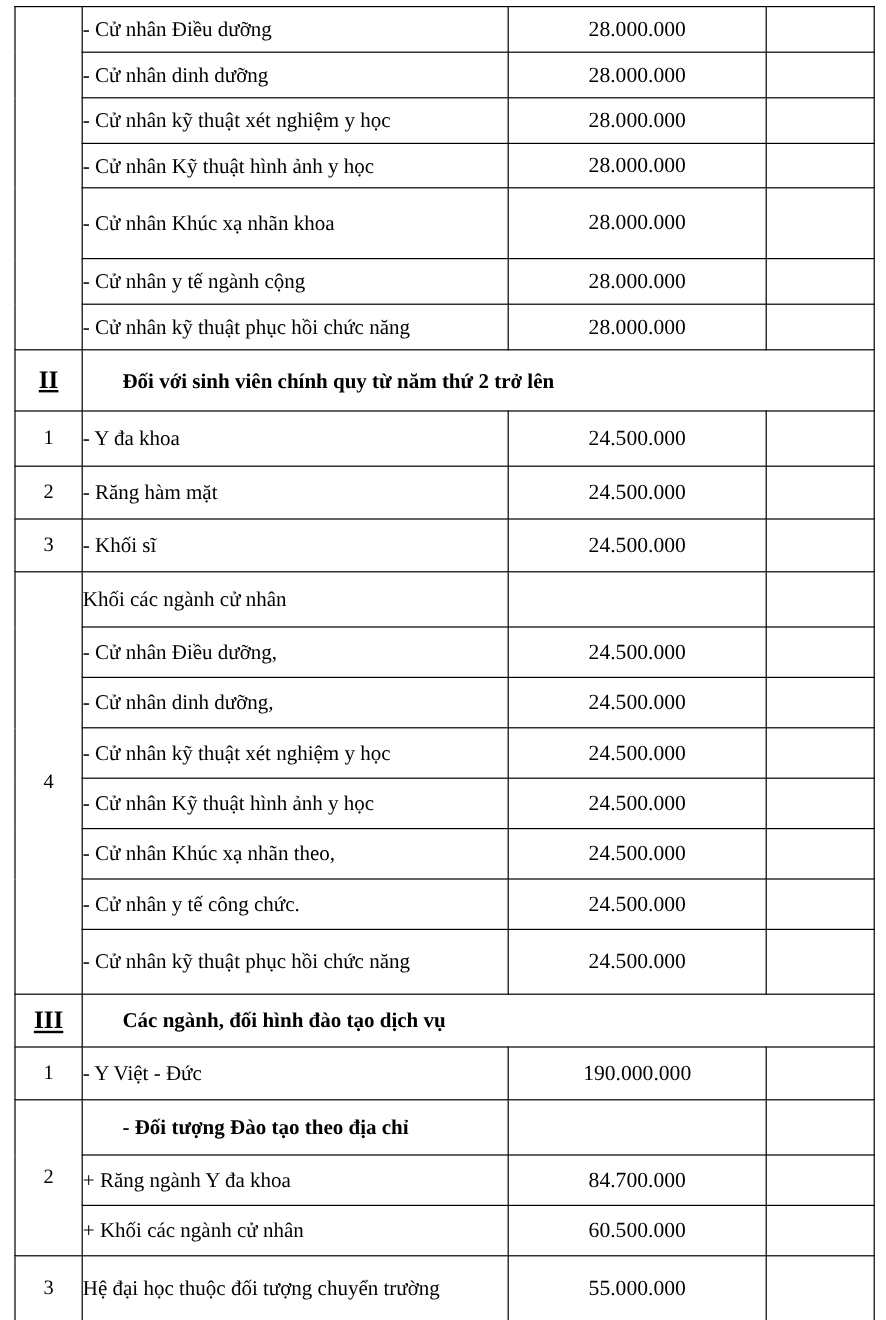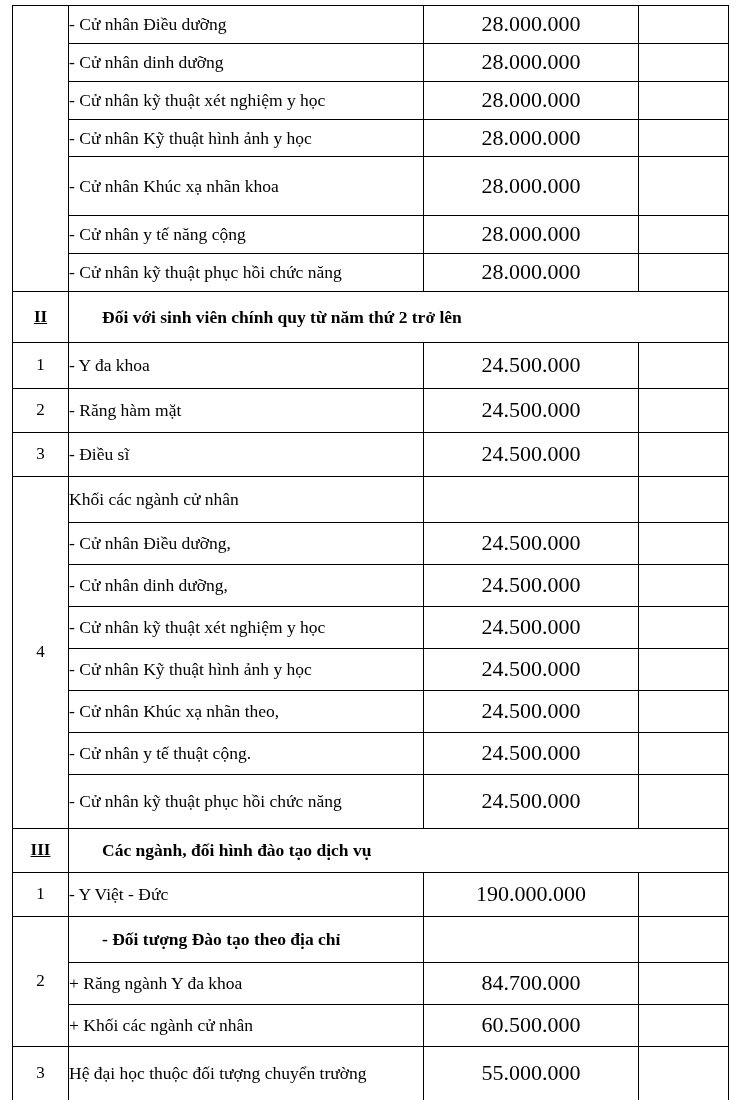--- a/index.html
+++ b/index.html
@@ -42,36 +42,36 @@
   col.c-blank { width: 90px; }
 
   .cell-idx {
     text-align: center;
     font-size: 17px;
     line-height: 1.2;
     padding: 2px 2px;
   }
   .cell-idx.roman {
     font-weight: bold;
-    font-size: 17px;
+    font-size: 21px;
     text-decoration: underline;
   }
   .cell-name {
     text-align: left;
     font-size: 17.5px;
     line-height: 1.28;
     padding: 4px 6px 4px 10px;
   }
   .cell-name.bold {
     font-weight: bold;
     padding-left: 33px;
   }
   .cell-amt {
     text-align: center;
-    font-size: 22px;
+    font-size: 18px;
     line-height: 1.2;
     padding: 4px 4px;
   }
   .cell-blank {
     padding: 0;
   }
   
   tr.r-h37  td { height: 37px; }
   tr.r-h36  td { height: 36px; }
   tr.r-h41  td { height: 41px; }
@@ -116,21 +116,21 @@
         <td class="cell-name">- Cử nhân Kỹ thuật hình ảnh y học</td>
         <td class="cell-amt">28.000.000</td>
         <td class="cell-blank"></td>
       </tr>
       <tr class="r-h58">
         <td class="cell-name">- Cử nhân Khúc xạ nhãn khoa</td>
         <td class="cell-amt">28.000.000</td>
         <td class="cell-blank"></td>
       </tr>
       <tr class="r-h37">
-        <td class="cell-name">- Cử nhân y tế năng cộng</td>
+        <td class="cell-name">- Cử nhân y tế ngành cộng</td>
         <td class="cell-amt">28.000.000</td>
         <td class="cell-blank"></td>
       </tr>
       <tr class="r-h37">
         <td class="cell-name">- Cử nhân kỹ thuật phục hồi chức năng</td>
         <td class="cell-amt">28.000.000</td>
         <td class="cell-blank"></td>
       </tr>
 
       <tr class="r-h50">
@@ -145,21 +145,21 @@
         <td class="cell-blank"></td>
       </tr>
       <tr class="r-h43">
         <td class="cell-idx">2</td>
         <td class="cell-name">- Răng hàm mặt</td>
         <td class="cell-amt">24.500.000</td>
         <td class="cell-blank"></td>
       </tr>
       <tr class="r-h43">
         <td class="cell-idx">3</td>
-        <td class="cell-name">- Điều sĩ</td>
+        <td class="cell-name">- Khối sĩ</td>
         <td class="cell-amt">24.500.000</td>
         <td class="cell-blank"></td>
       </tr>
 
       <tr class="r-h45">
         <td class="cell-idx" rowspan="8">4</td>
         <td class="cell-name">Khối các ngành cử nhân</td>
         <td class="cell-amt"></td>
         <td class="cell-blank"></td>
       </tr>
@@ -182,21 +182,21 @@
         <td class="cell-name">- Cử nhân Kỹ thuật hình ảnh y học</td>
         <td class="cell-amt">24.500.000</td>
         <td class="cell-blank"></td>
       </tr>
       <tr class="r-h41">
         <td class="cell-name">- Cử nhân Khúc xạ nhãn theo,</td>
         <td class="cell-amt">24.500.000</td>
         <td class="cell-blank"></td>
       </tr>
       <tr class="r-h41">
-        <td class="cell-name">- Cử nhân y tế thuật cộng.</td>
+        <td class="cell-name">- Cử nhân y tế công chức.</td>
         <td class="cell-amt">24.500.000</td>
         <td class="cell-blank"></td>
       </tr>
       <tr class="r-h53">
         <td class="cell-name">- Cử nhân kỹ thuật phục hồi chức năng</td>
         <td class="cell-amt amt-lower">24.500.000</td>
         <td class="cell-blank"></td>
       </tr>
 
       <tr class="r-h43">

